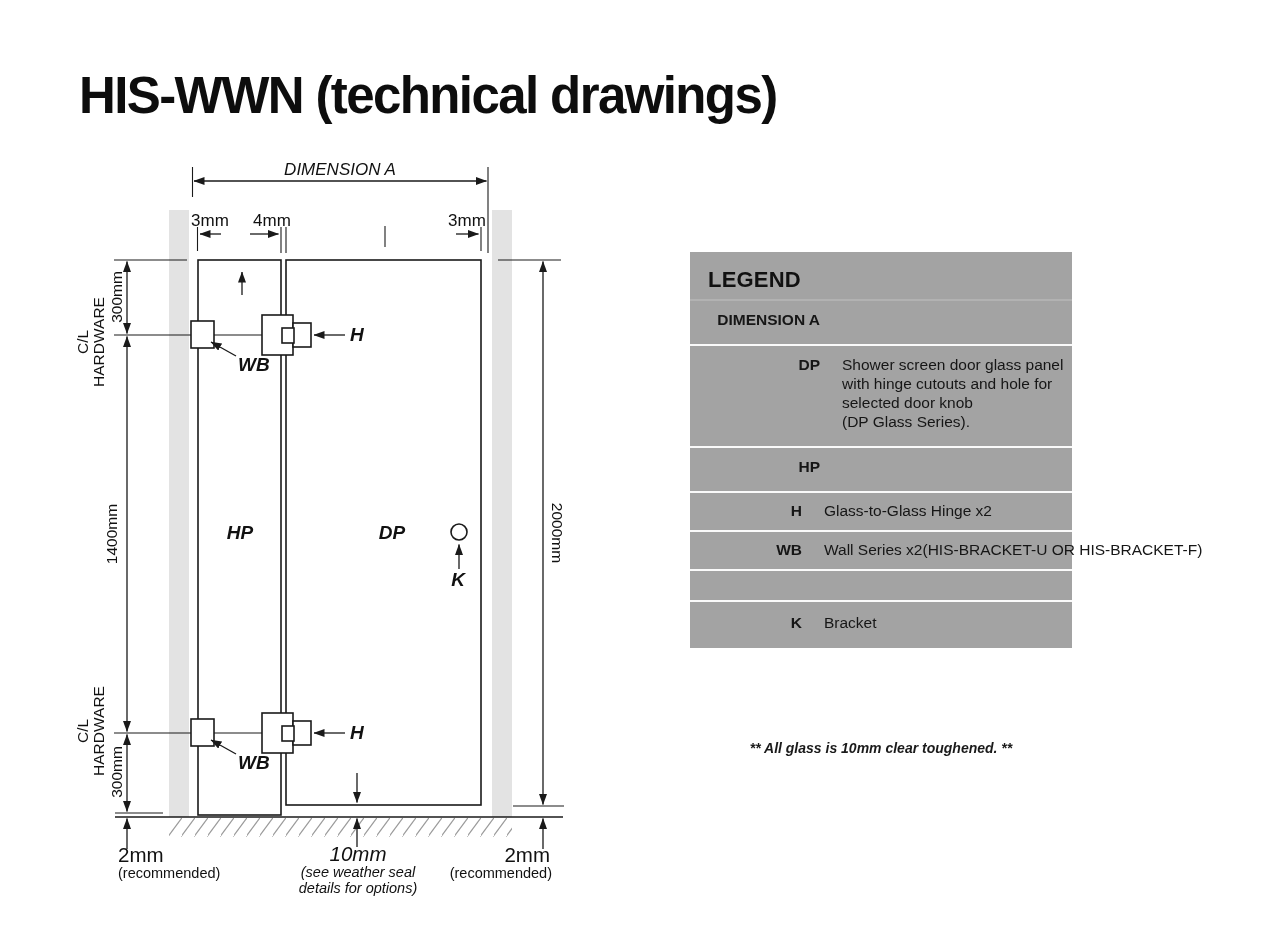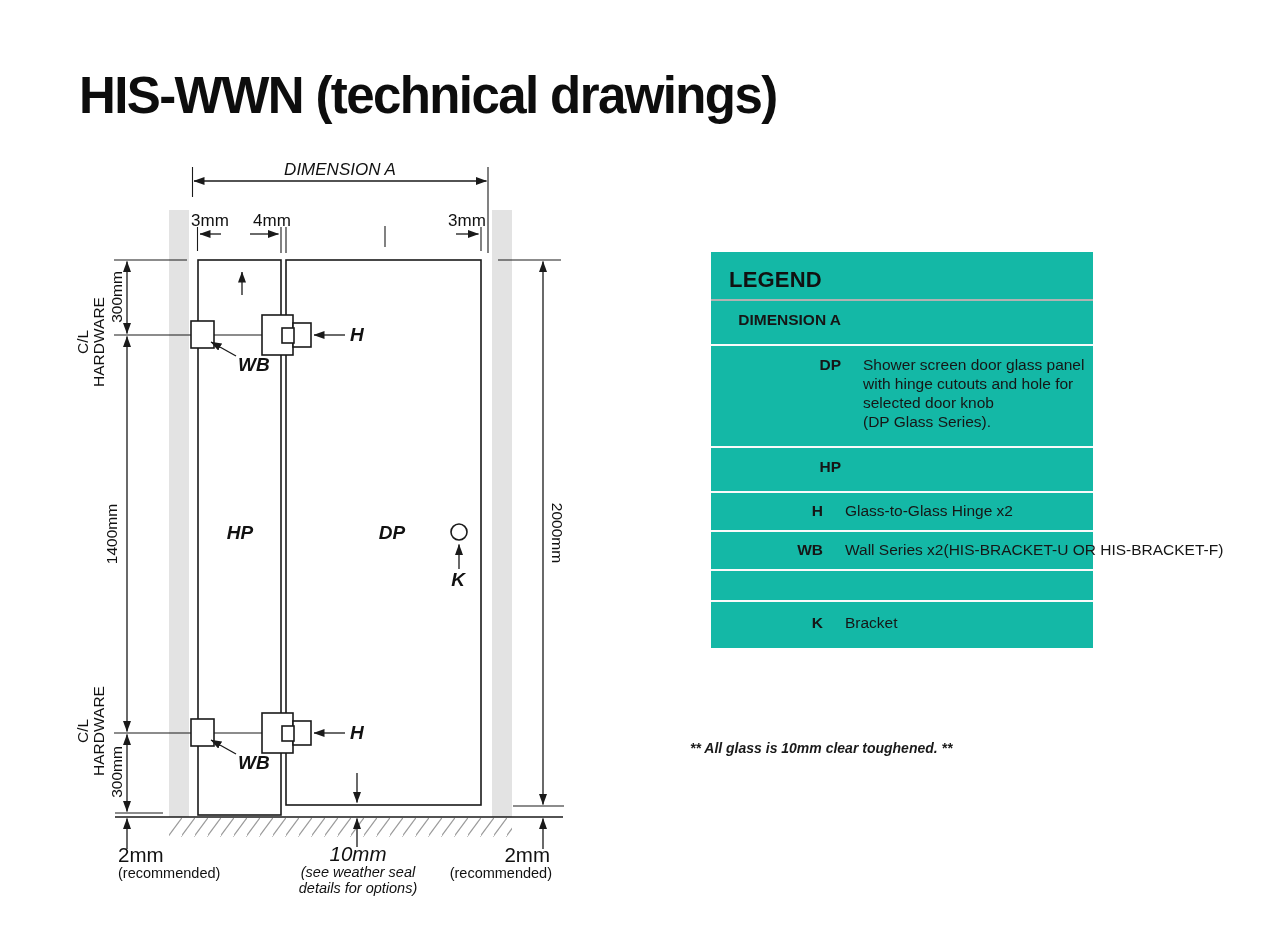--- a/index.html
+++ b/index.html
@@ -19,34 +19,34 @@
   .wall{fill:#e3e3e3;stroke:none;}
   text{fill:#111;font-family:"Liberation Sans",sans-serif;}
   .t-dim{font-size:17px;}
   .t-it{font-style:italic;}
   .t-rot{font-size:15.5px;}
   .t-big{font-size:20.5px;}
   .t-small{font-size:14.5px;}
   .t-part{font-size:19px;font-style:italic;font-weight:700;}
 
   
-  .legend{position:absolute;left:690px;top:252px;width:382px;background:#14b8a6;margin-left:21px;}
+  .legend{position:absolute;left:690px;top:252px;width:382px;background:#a3a3a3;}
   .legend-title{padding:15px 0 6px 18px;font-size:22px;font-weight:700;
     letter-spacing:.2px;border-bottom:2px solid #b2b2b2;color:#111;}
   .lrow{display:flex;align-items:flex-start;padding:9px 8px 15px 8px;
     border-bottom:2px solid #fafafa;font-size:15.5px;line-height:19px;}
   .lrow .llabel{width:122px;text-align:right;font-weight:700;flex:none;}
   .lrow .ldesc{margin-left:22px;white-space:pre-line;}
   .lrow.short{padding:8px 8px 10px 8px;}
   .lrow.short .llabel{width:104px;}
   .lrow.wb .ldesc{white-space:nowrap;}
   .lrow.empty{height:13px;padding:8px;}
   .lrow.last{border-bottom:none;padding:11px 8px 16px 8px;}
   .legend-footnote{position:absolute;left:690px;top:740px;width:382px;
-    text-align:left;font-size:14px;font-style:italic;font-weight:600;color:#1a1a1a;}
+    text-align:center;font-size:14px;font-style:italic;font-weight:600;color:#1a1a1a;}
 </style>
 </head>
 <body>
 
 <h1 class="page-title">HIS-WWN (technical drawings)</h1>
 
 <svg class="drawing" width="650" height="944" viewBox="0 0 650 944">
   <defs>
     <marker id="arw" viewBox="0 0 11 8" refX="10.5" refY="4" markerWidth="11" markerHeight="8" markerUnits="userSpaceOnUse" orient="auto-start-reverse">
       <path d="M0,0 L11,4 L0,8 z" fill="#1a1a1a"></path>

